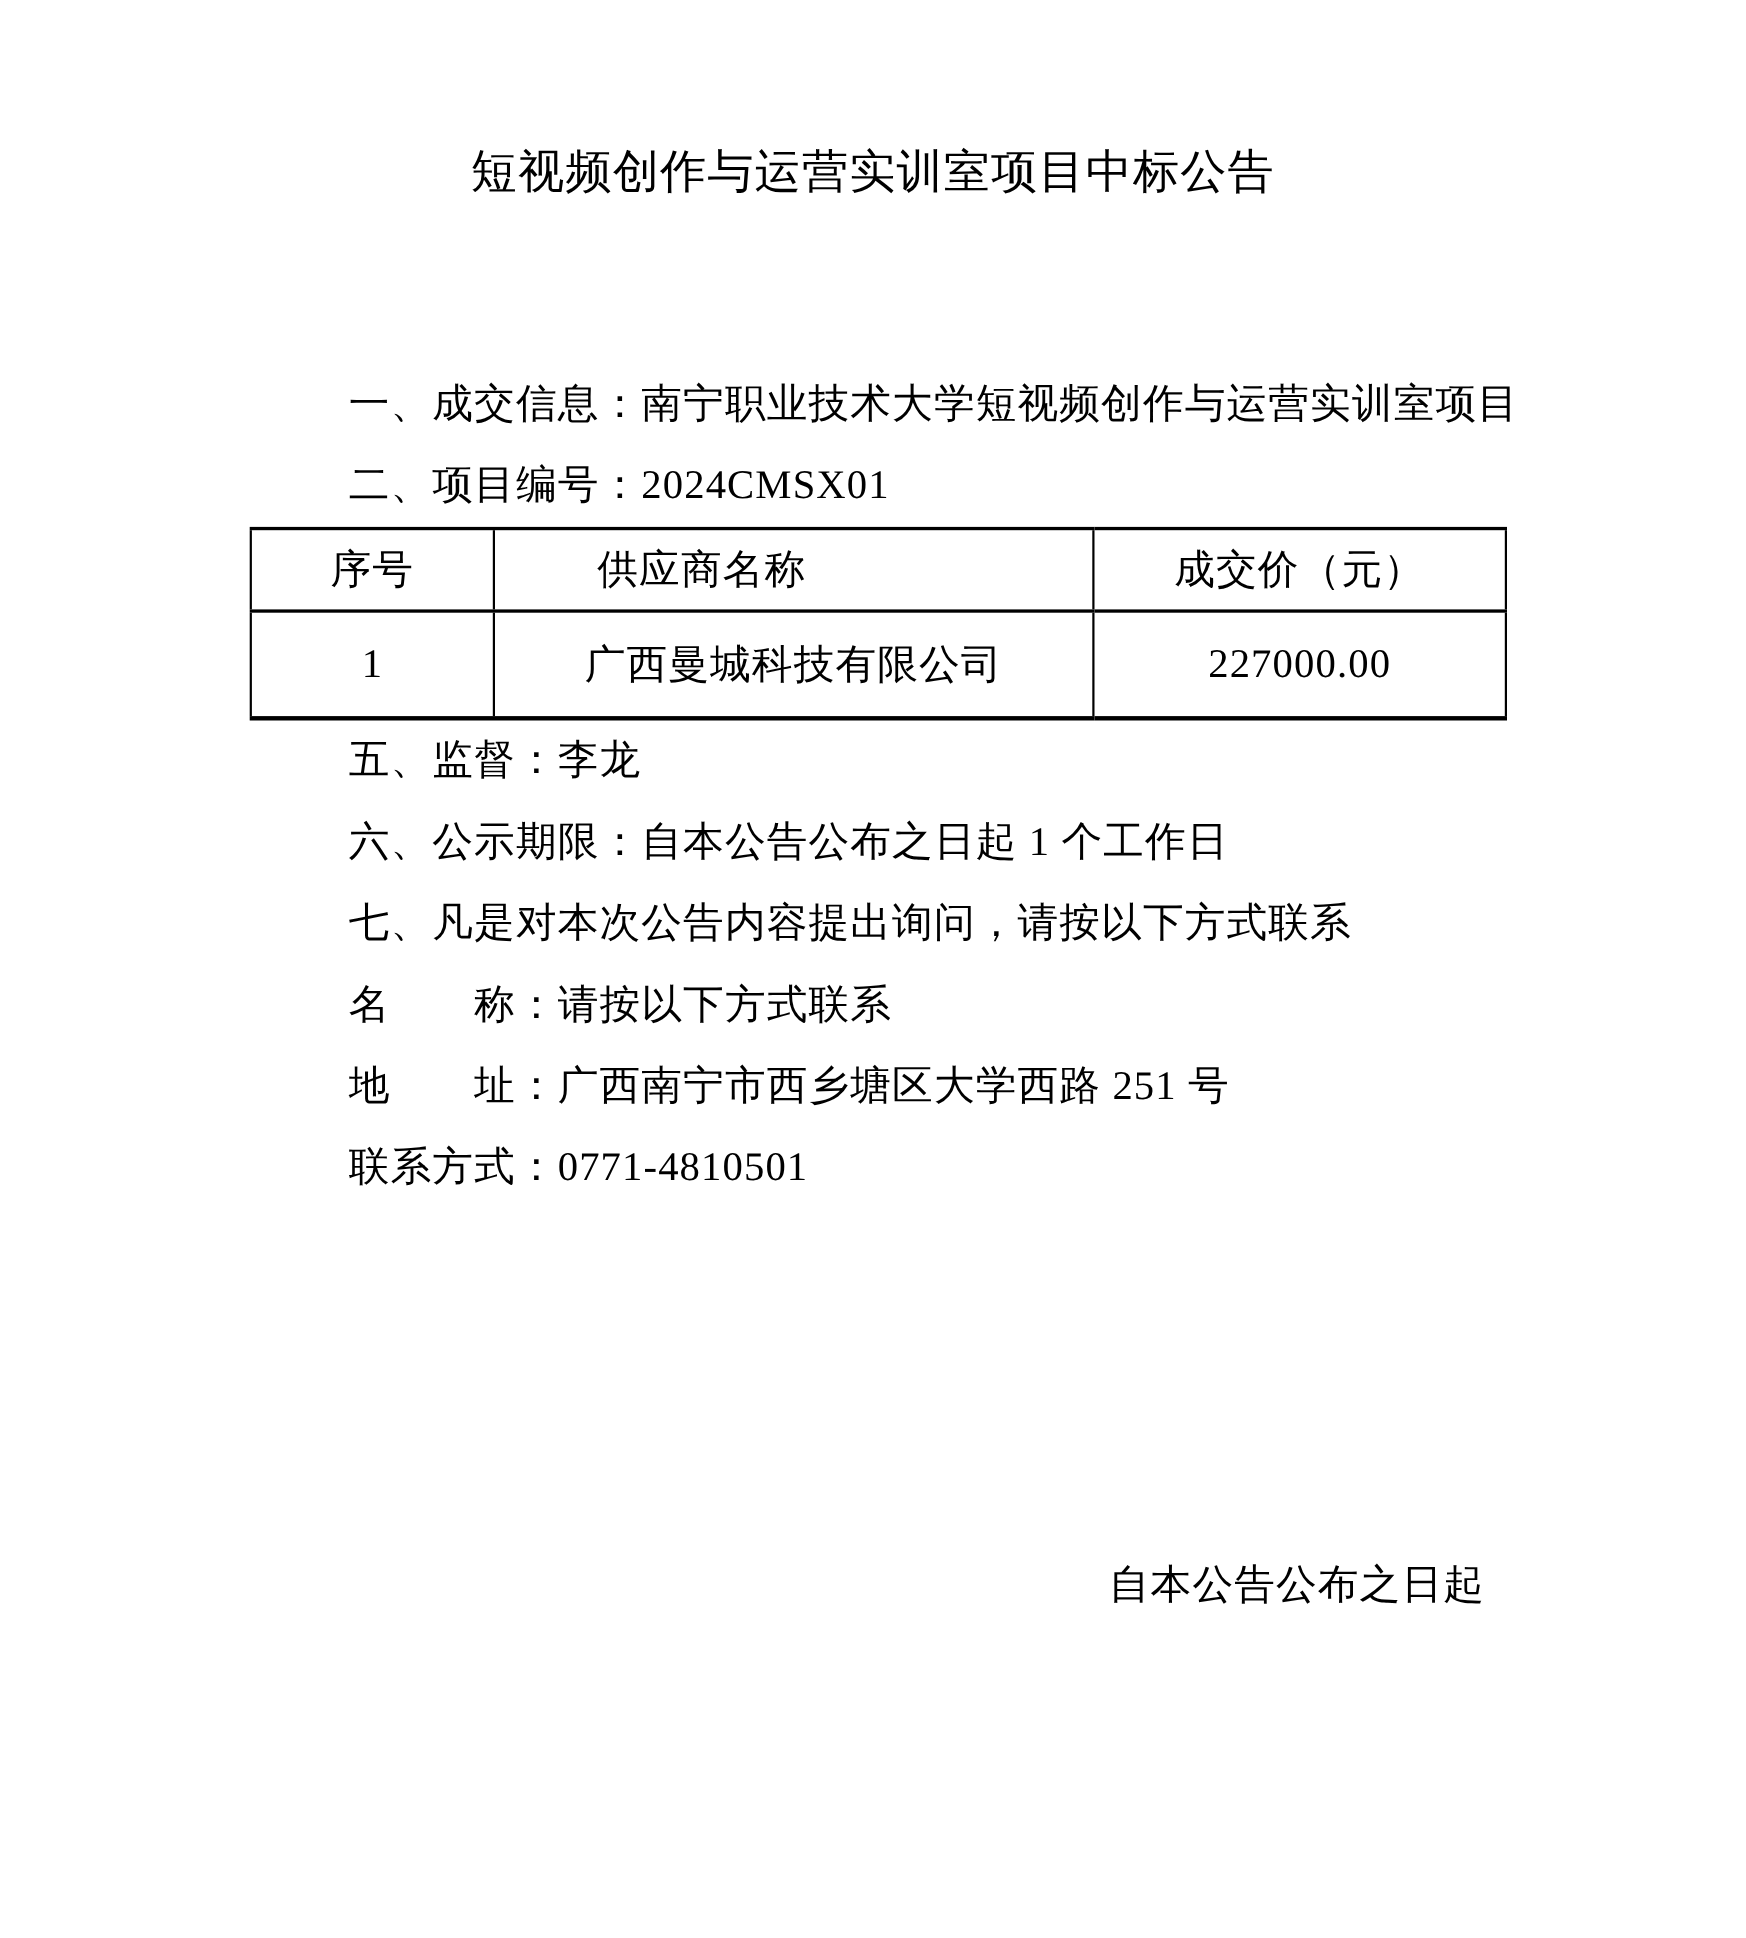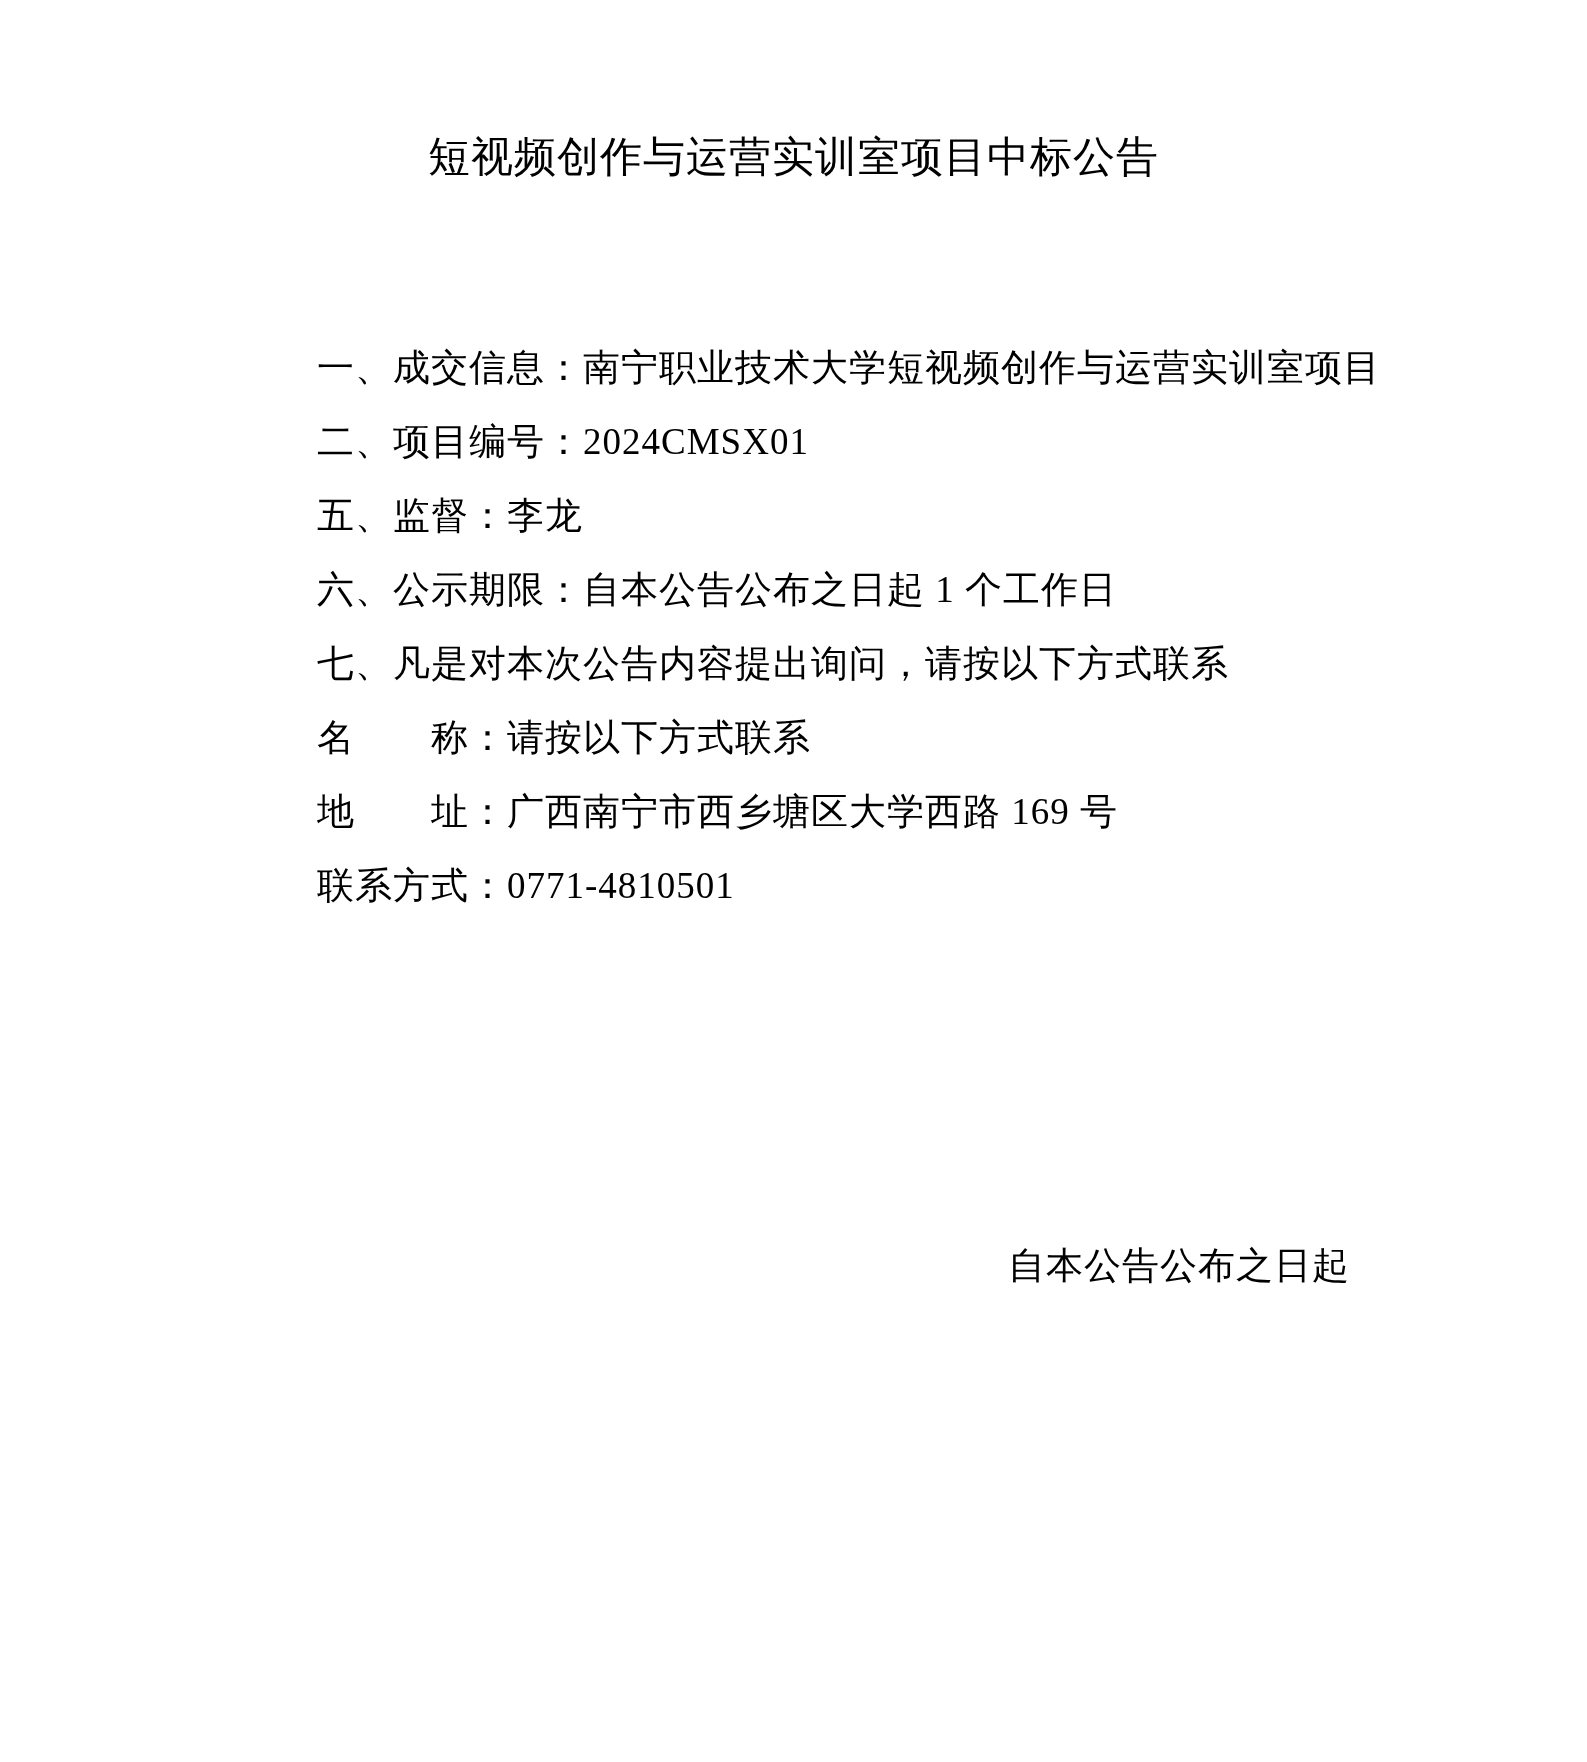--- a/index.html
+++ b/index.html
@@ -84,31 +84,52 @@
 
   <h1 class="doc-title">短视频创作与运营实训室项目中标公告</h1>
 
   <div class="content">
 
     <p class="line">一、成交信息：南宁职业技术大学短视频创作与运营实训室项目</p>
 
     <p class="line">二、项目编号：2024CMSX01</p>
 
 
+    <table class="deal-table">
+      <colgroup>
+        <col class="c1">
+          <col class="c2">
+          <col class="c3">
+      </colgroup>
+      <thead>
+        <tr>
+          <th>序号</th>
+          <th class="supplier-col">供应商名称</th>
+          <th>成交价（元）</th>
+        </tr>
+      </thead>
+      <tbody>
+        <tr>
+          <td>1</td>
+          <td>广西曼城科技有限公司</td>
+          <td>227000.00</td>
+        </tr>
+      </tbody>
+    </table>
 
 
     <p class="line">五、监督：李龙</p>
 
     <p class="line">六、公示期限：自本公告公布之日起 1 个工作日</p>
 
     <p class="line">七、凡是对本次公告内容提出询问，请按以下方式联系</p>
 
     <p class="line">名　　称：请按以下方式联系</p>
 
-    <p class="line">地　　址：广西南宁市西乡塘区大学西路 169 号</p>
+    <p class="line">地　　址：广西南宁市西乡塘区大学西路 251 号</p>
 
 
     <p class="line">联系方式：0771-4810501</p>
 
     <div class="signature">
       <div>自本公告公布之日起</div>
       
     </div>
 
   </div>

